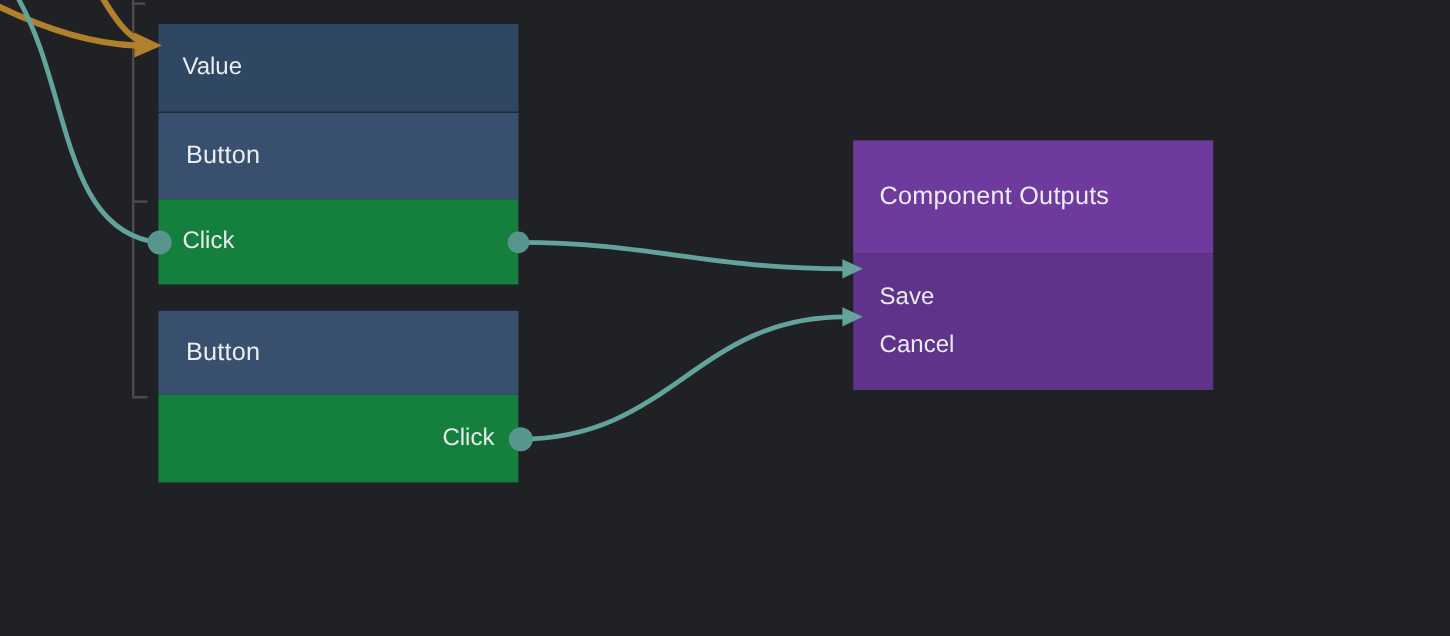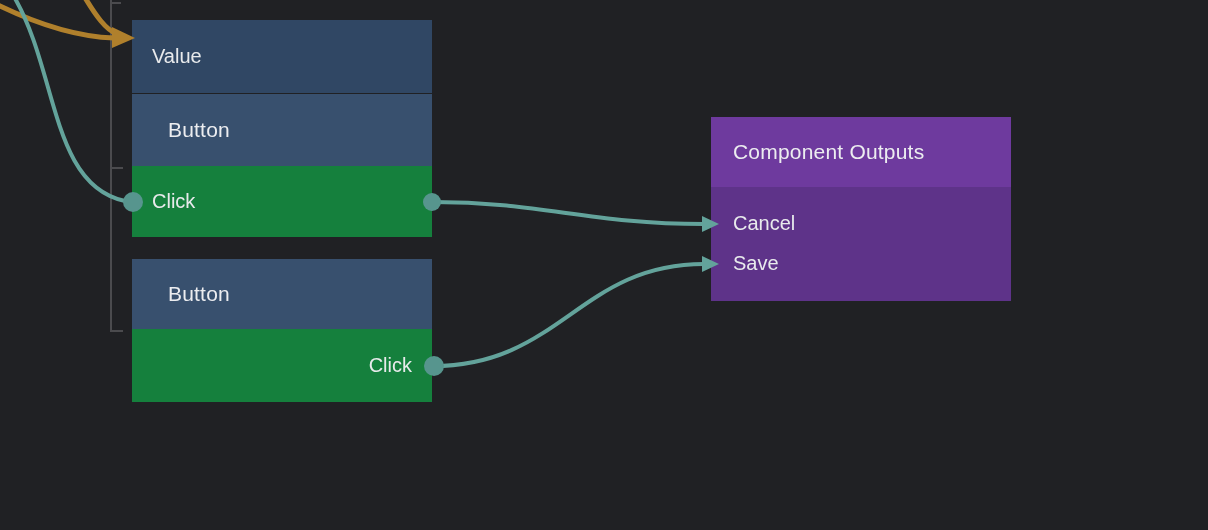--- a/index.html
+++ b/index.html
@@ -16,21 +16,21 @@
     font-family: "Liberation Sans", "DejaVu Sans", sans-serif;
     color: #EAEBEE;
   }
   .node {
     position: absolute;
     z-index: 1;
   }
   .node-header {
     display: flex;
     align-items: center;
-    padding: 0 36px;
+    padding: 0 23px;
     font-size: 21px;
     letter-spacing: 0.2px;
     color: #ECEDF0;
   }
   .node-row {
     display: flex;
     align-items: center;
     padding: 0 20px;
     font-size: 20px;
     color: #E8EAEC;
@@ -45,21 +45,21 @@
   }
   #node-value .node-row { height: 73px; }
   #node-button-1 { left: 132px; top: 94px; width: 300px; }
   #node-button-1 .node-header { height: 72px; }
   #node-button-1 .node-row { height: 71px; }
   #node-button-2 { left: 132px; top: 259px; width: 300px; }
   #node-button-2 .node-header { height: 70px; }
   #node-button-2 .node-row { height: 73px; justify-content: flex-end; }
   
   #node-outputs { left: 711px; top: 117px; width: 300px; }
-  #node-outputs .node-header { height: 70px; background: #6E3A9E; padding: 0 22px; }
+  #node-outputs .node-header { height: 70px; background: #6E3A9E; padding: 12px 22px; }
   #node-outputs .node-body { background: #5E3389; height: 114px; padding-top: 16px; box-sizing: border-box; }
   #node-outputs .node-row { height: 40px; padding: 0 22px; }
   
   #edges {
     position: absolute;
     left: 0; top: 0;
     z-index: 2;
     pointer-events: none;
   }
 </style>
@@ -91,24 +91,24 @@
       <span>Click</span>
     </div>
   </div>
 
   <div class="node" id="node-outputs">
     <div class="node-header">
       <span>Component Outputs</span>
     </div>
     <div class="node-body">
       <div class="node-row">
-        <span>Cancel</span>
+        <span>Save</span>
       </div>
       <div class="node-row">
-        <span>Save</span>
+        <span>Cancel</span>
       </div>
     </div>
   </div>
 
   <svg id="edges" width="1208" height="530" viewBox="0 0 1208 530">
 
     <g stroke="#4B4B4E" stroke-width="2" fill="none">
       <path d="M 111,0 L 111,331 L 123,331"></path>
       <path d="M 111,3 L 121,3"></path>
       <path d="M 111,168 L 123,168"></path>

